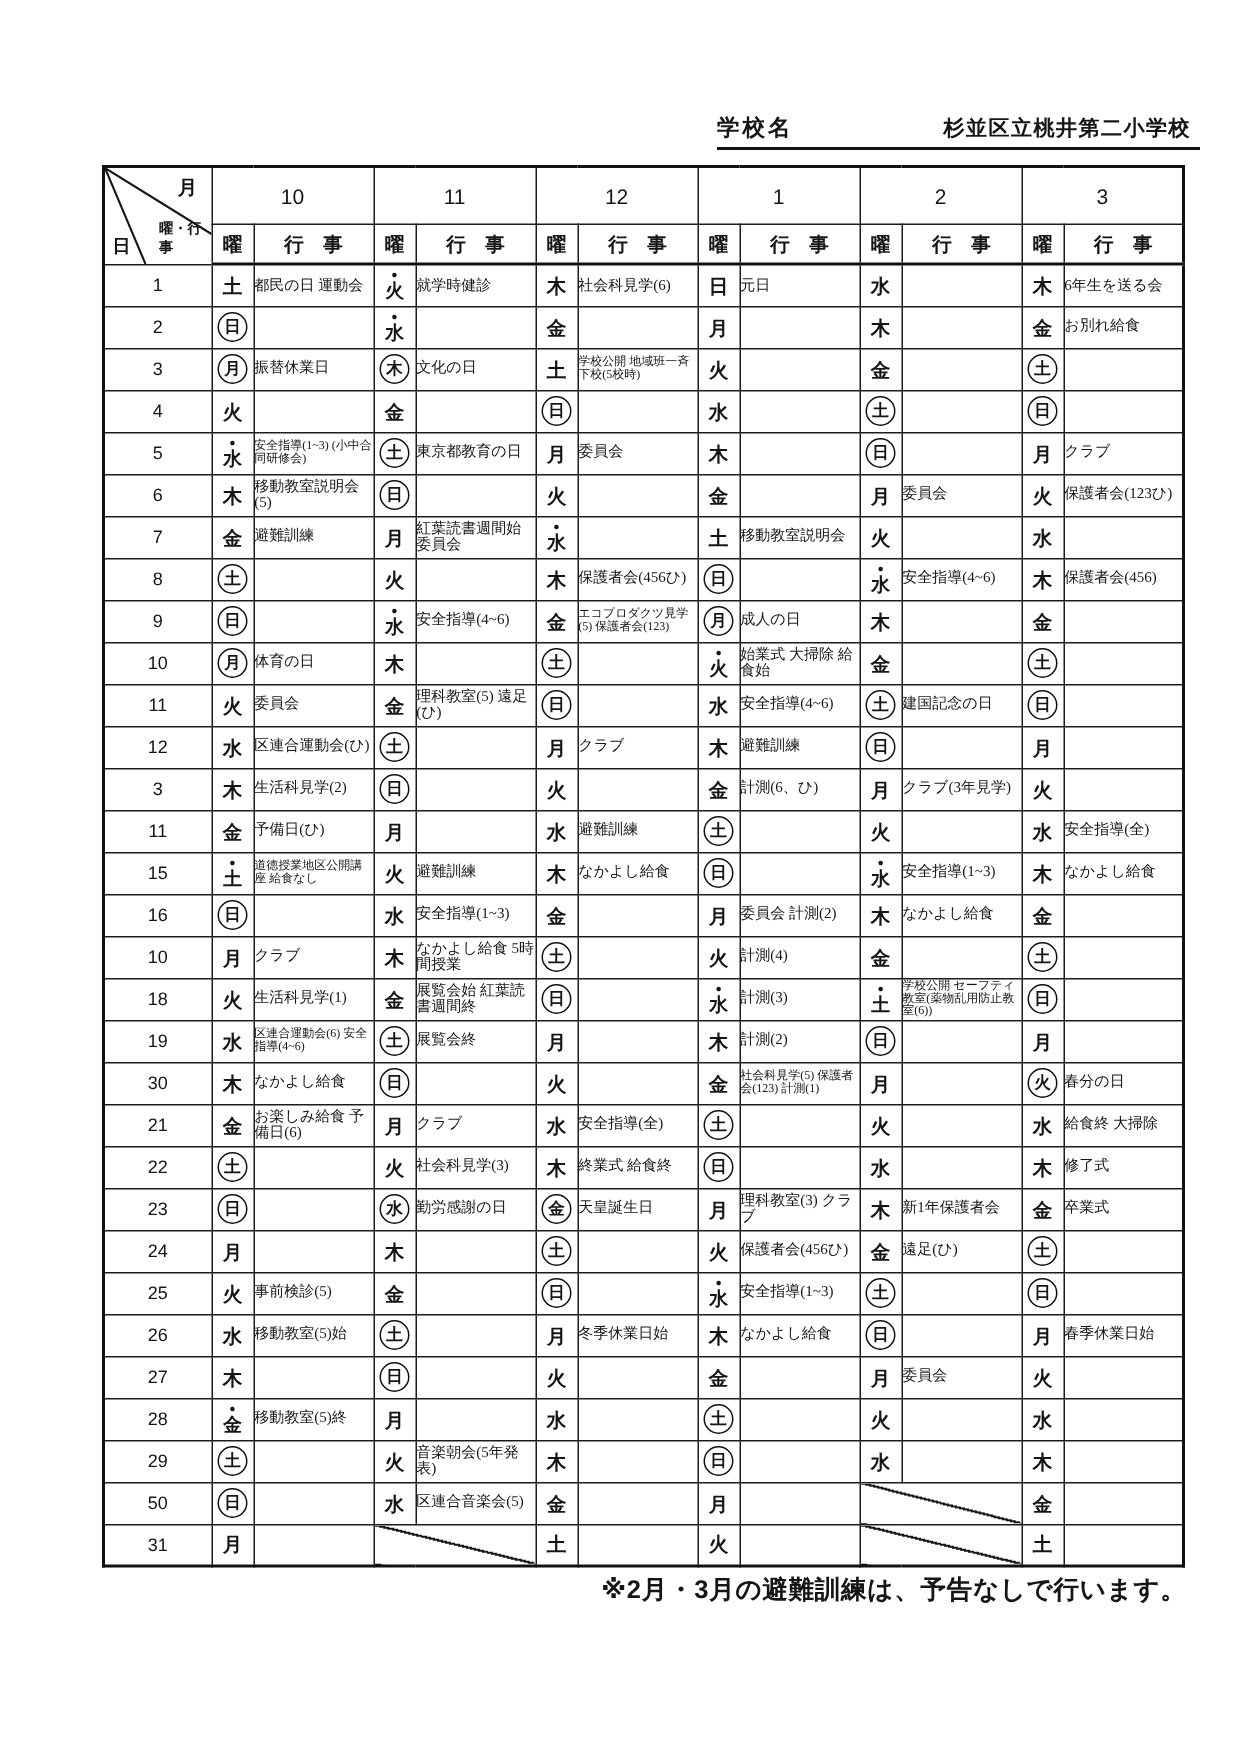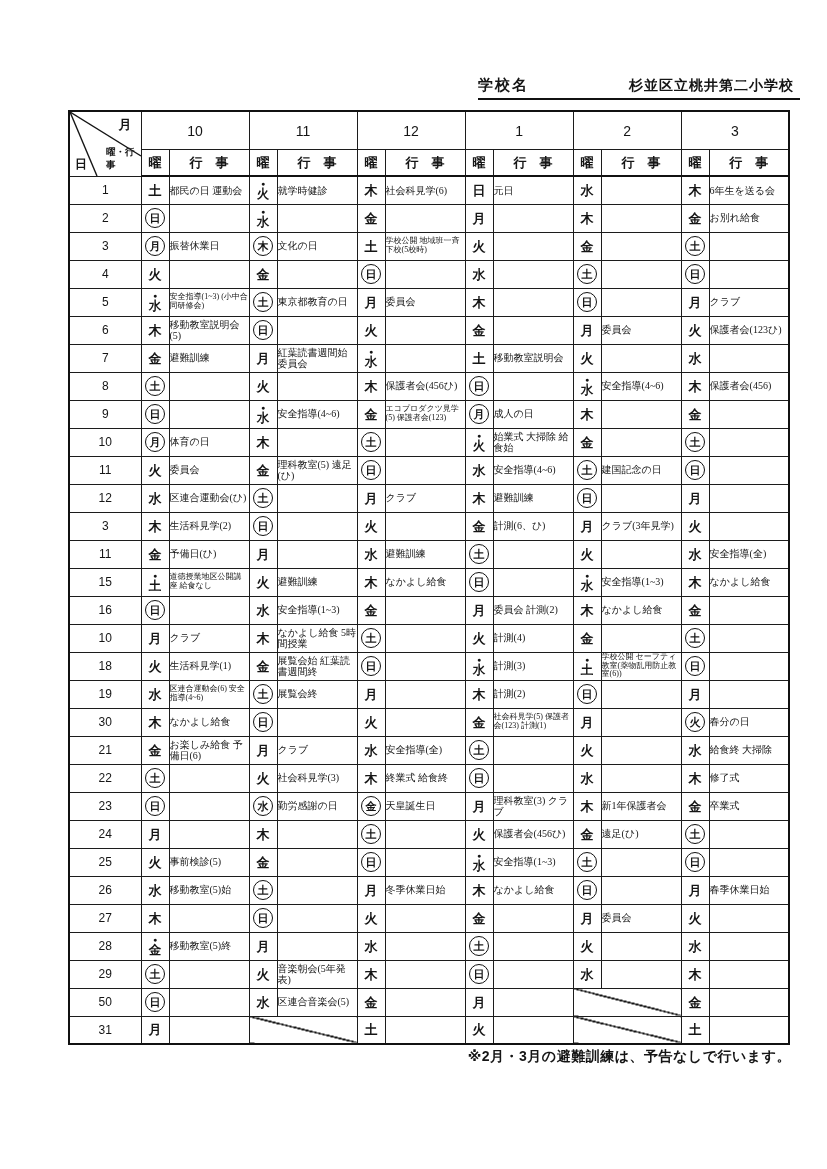--- a/index.html
+++ b/index.html
@@ -54,21 +54,21 @@
   td.evcell{text-align:left;padding:1px 2px;font-size:10px;line-height:1.15;
     font-family:"Liberation Serif","DejaVu Serif",serif;}
   td.evcell.small{font-size:8px;line-height:1.12;}
   td.slash{
     background:linear-gradient(to right top,
       transparent calc(50% - 0.8px),#151515 calc(50% - 0.8px),
       #151515 calc(50% + 0.8px),transparent calc(50% + 0.8px));
   }
   .footnote{
     position:absolute;top:1048px;right:36px;
-    font-size:14px;font-weight:bold;letter-spacing:0.5px;
+    font-size:17px;font-weight:bold;letter-spacing:0.5px;
     font-family:"Liberation Sans","DejaVu Sans",sans-serif;
   }
 </style>
 </head>
 <body>
 
 <div class="school-line">
   <span class="school-label">学校名</span>
   <span class="school-name">杉並区立桃井第二小学校</span>
 </div>

